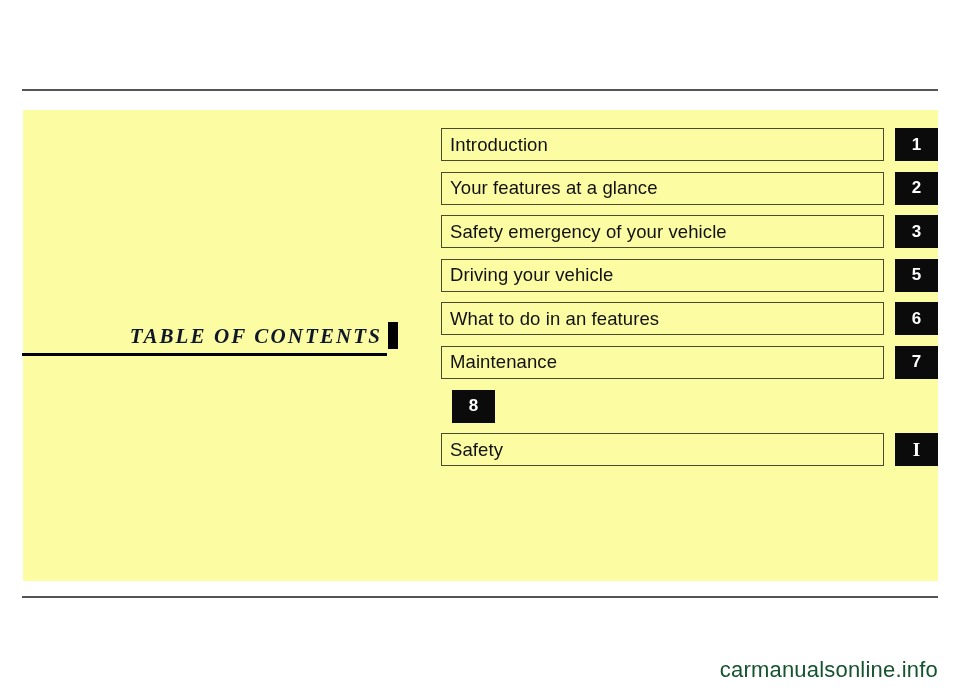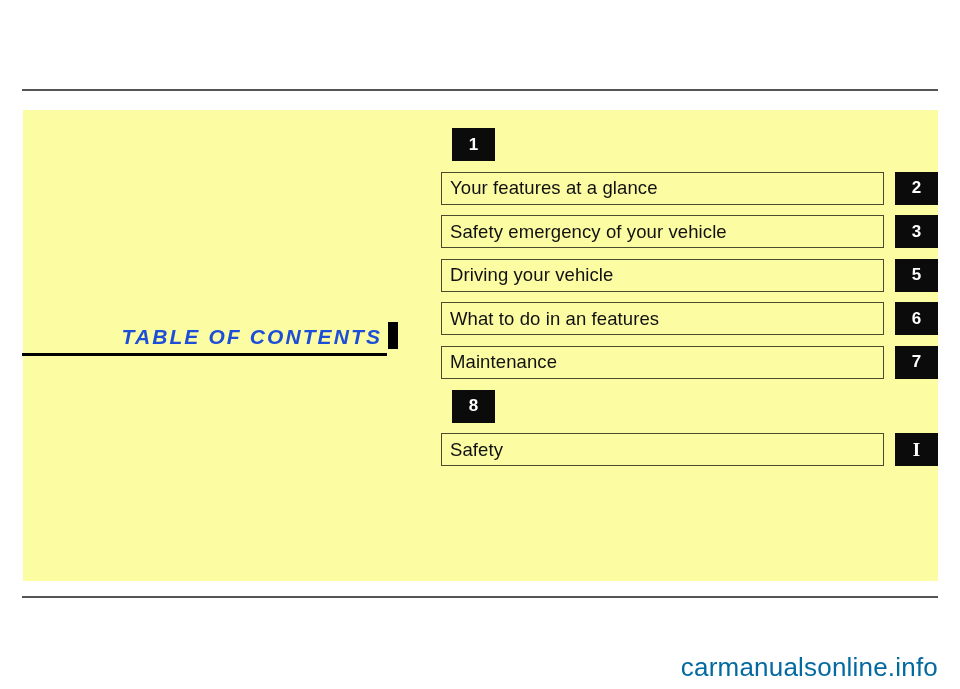--- a/index.html
+++ b/index.html
@@ -56,26 +56,26 @@
     position: absolute;
     left: 0;
     top: 0;
     width: 376px;
     height: 40px;
     display: flex;
     align-items: flex-end;
     justify-content: flex-end;
   }
   .title-text {
-    font-family: Liberation Sans, sans-serif;
+    font-family: Liberation Serif, serif;
     font-size: 21px;
     font-weight: bold;
     font-style: italic;
     letter-spacing: 2.1px;
-    color: #1d4ed8;
+    color: #0f172a;
     white-space: nowrap;
     line-height: 1;
     padding-bottom: 3px;
   }
   .title-marker {
     width: 10px;
     height: 27px;
     background: #000000;
     margin-left: 6px;
     margin-bottom: 1px;
@@ -133,22 +133,22 @@
   .toc-badge.serif {
     font-family: "Liberation Serif", serif;
     font-size: 19px;
   }
 
   
   .watermark {
     position: absolute;
     right: 22px;
     bottom: 6px;
-    font-size: 26px;
-    color: #0369a1;
+    font-size: 22px;
+    color: #14532d;
     letter-spacing: 0.2px;
     white-space: nowrap;
   }
 </style>
 </head>
 <body>
 
 <div class="page">
 
   <div class="rule rule-top"></div>
@@ -159,20 +159,21 @@
       <div class="title-row">
         <span class="title-text">TABLE  OF  CONTENTS</span>
         <span class="title-marker"></span>
       </div>
       <div class="title-underline"></div>
     </div>
 
     <div class="toc-list">
 
       <div class="toc-row">
+        <div class="toc-label">Introduction</div>
         <div class="toc-badge">1</div>
       </div>
 
       <div class="toc-row">
         <div class="toc-label">Your features at a glance</div>
         <div class="toc-badge">2</div>
       </div>
 
       <div class="toc-row">
         <div class="toc-label">Safety emergency of your vehicle</div>

